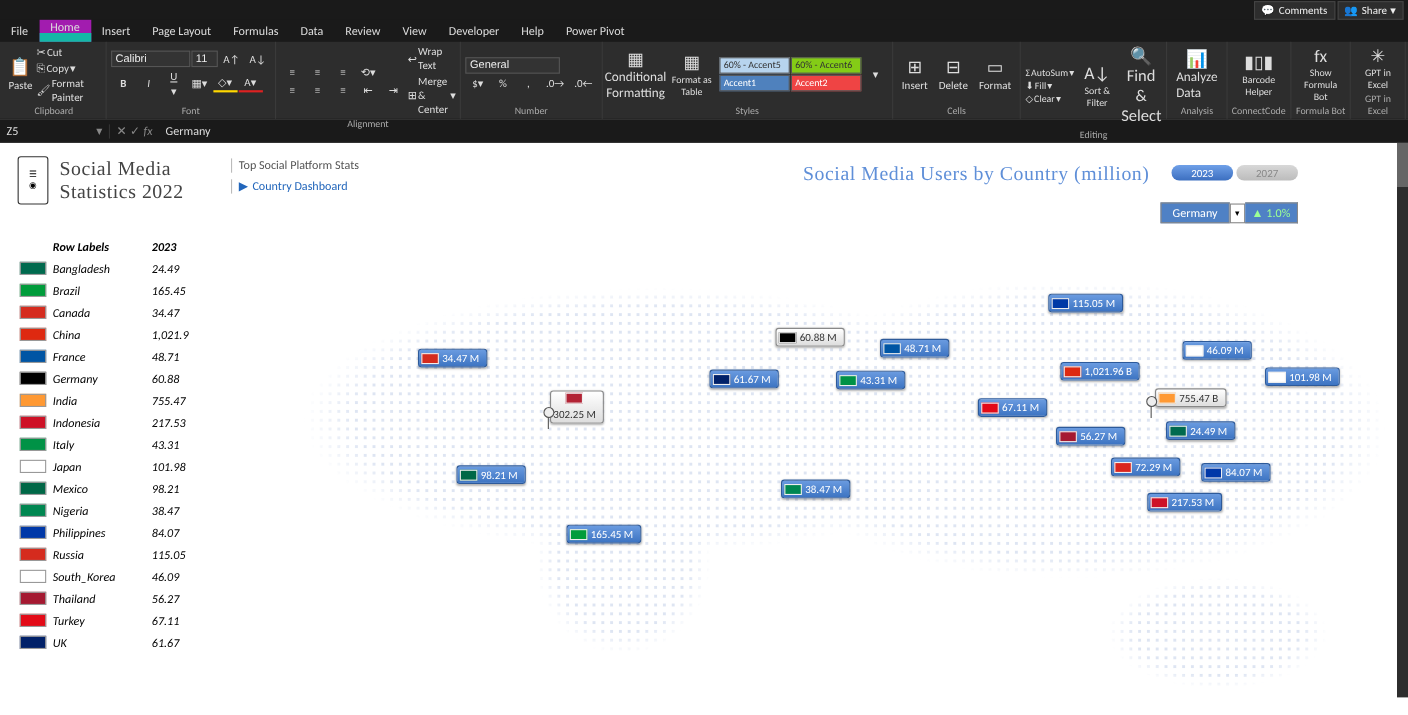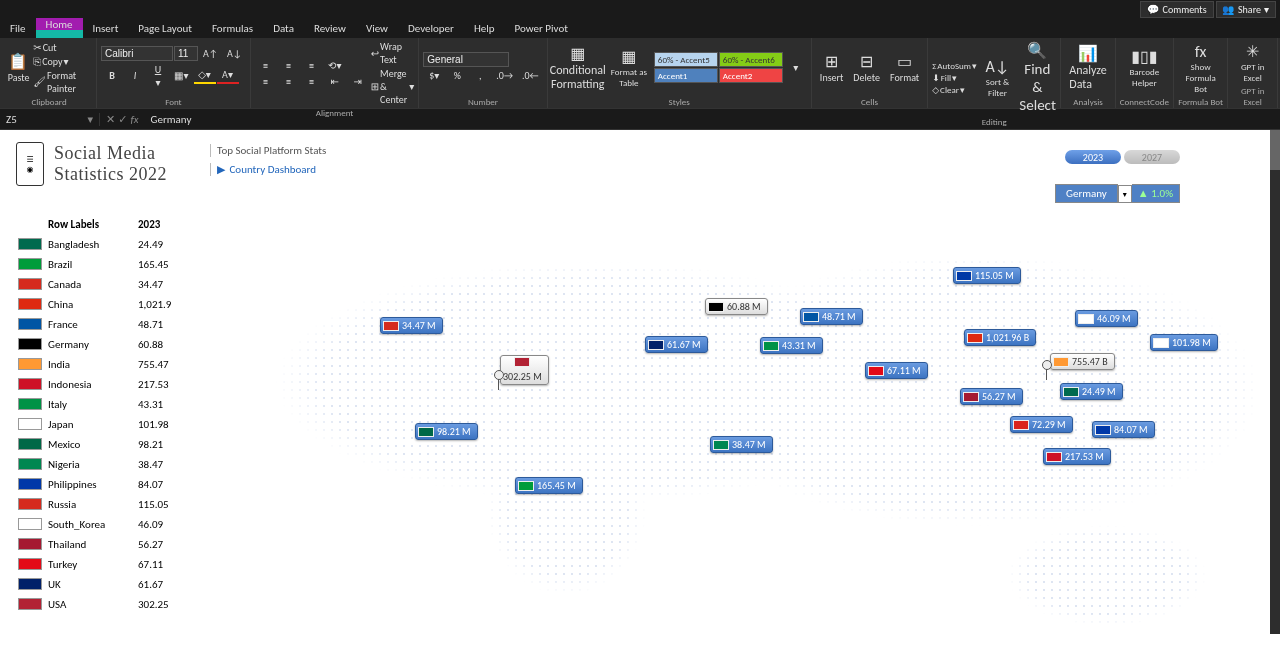--- a/index.html
+++ b/index.html
@@ -113,21 +113,21 @@
   font-size: 8px; display: flex; align-items: center; justify-content: center;
 }
 .ct-pct {
   background: #4f81c5; color: #9cff95; padding: 2px 6px; font-size: 11px;
   border: 1px solid #888; border-left: none;
 }
 
 .data-table {
   position: absolute; left: 18px; top: 84px; font-size: 11px;
 }
-.dt-row { display: flex; align-items: center; height: 20px; }
+.dt-row { display: flex; align-items: center; height: 20px; font-style: italic; }
 .dt-flag { width: 24px; height: 12px; margin-right: 6px; border: 1px solid #999; }
 .dt-label { width: 90px; }
 .dt-val { width: 60px; }
 .dt-header { font-weight: 600; }
 
 .map {
   position: absolute; left: 240px; top: 80px; right: 20px; bottom: 10px;
 }
 .dotbg {
   position: absolute; inset: 0;
@@ -406,20 +406,21 @@
     </div>
   </div>
 
   <div class="nav-right">
     <div class="nav-link">
         <span>Top Social Platform Stats</span>
       </div>
     <div class="nav-link" style="color:#2266bb">▶ <span>Country Dashboard</span></div>
   </div>
 
+  <div class="chart-title">Social Media Users by Country (million)</div>
 
   <div class="year-pills">
     <div class="year-pill on">2023</div>
     <div class="year-pill">2027</div>
   </div>
 
   <div class="country-tag">
     <div class="ct-box">Germany</div>
     <div class="ct-dd">▾</div>
     <div class="ct-pct">▲ 1.0%</div>
@@ -514,25 +515,20 @@
         </div>
         <div class="dt-row">
           <span class="dt-flag flag" style="background:#e30a17"></span>
     <span class="dt-label">Turkey</span>
     <span class="dt-val">67.11</span>
         </div>
         <div class="dt-row">
           <span class="dt-flag flag" style="background:#012169"></span>
     <span class="dt-label">UK</span>
     <span class="dt-val">61.67</span>
-        </div>
-        <div class="dt-row">
-          <span class="dt-flag flag" style="background:#b22234"></span>
-    <span class="dt-label">USA</span>
-    <span class="dt-val">302.25</span>
         </div>
       </div>
   </div>
 
   <div class="map">
     <div class="dotbg"></div>
     <div id="maplabels">
         <div class="lbl" style="left: 140px; top: 107px;">
           <span class="f" style="background:#d52b1e"></span>
           <span>34.47 M</span>
@@ -558,21 +554,21 @@
           <span>48.71 M</span>
         </div>
         <div class="lbl" style="left: 405px; top: 126px;">
           <span class="f" style="background:#012169"></span>
           <span>61.67 M</span>
         </div>
         <div class="lbl" style="left: 520px; top: 127px;">
           <span class="f" style="background:#009246"></span>
           <span>43.31 M</span>
         </div>
-        <div class="lbl" style="left: 625px; top: 152px;">
+        <div class="lbl" style="left: 649px; top: 152px;">
           <span class="f" style="background:#e30a17"></span>
           <span>67.11 M</span>
         </div>
         <div class="lbl" style="left: 470px; top: 226px;">
           <span class="f" style="background:#008751"></span>
           <span>38.47 M</span>
         </div>
         <div class="lbl" style="left: 713px; top: 57px;">
           <span class="f" style="background:#0039a6"></span>
           <span>115.05 M</span>

